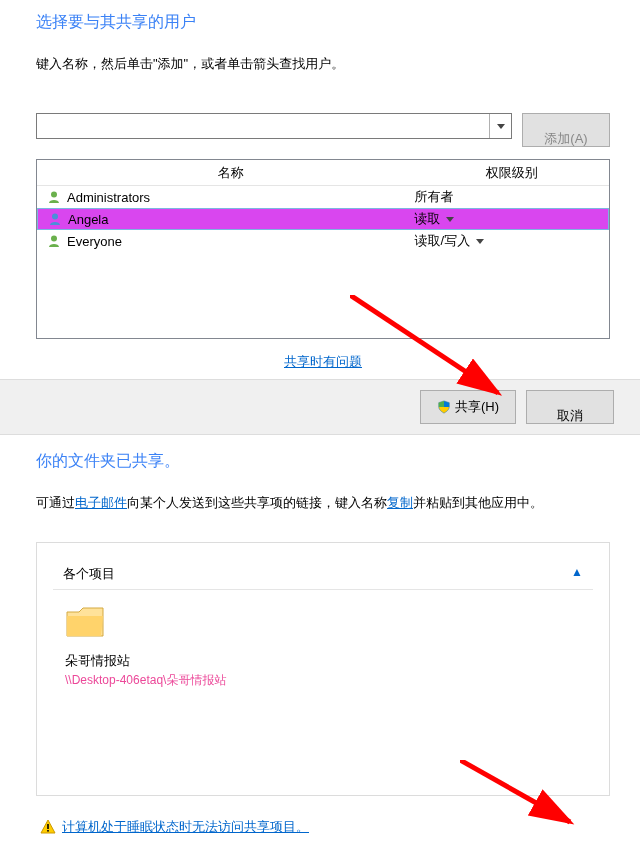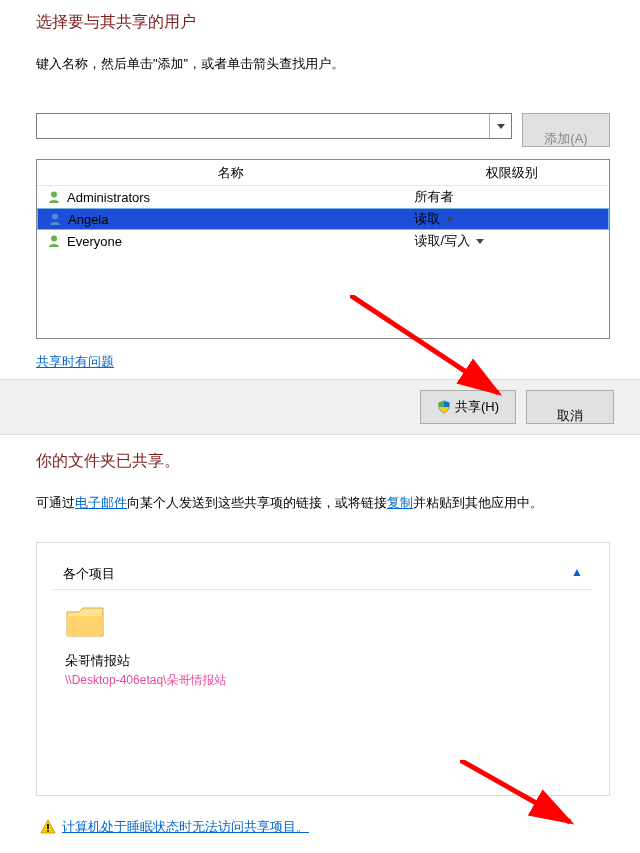--- a/index.html
+++ b/index.html
@@ -1,40 +1,40 @@
 <!DOCTYPE html>
 <html><head>
   <meta charset="utf-8">
   <style>
     * { margin: 0; padding: 0; box-sizing: border-box; font-family: "Microsoft YaHei", "Segoe UI", sans-serif; }
     body { background: #fff; width: 640px; font-size: 13px; color: #000; }
     .panel1 { padding: 12px 30px 0 36px; }
-    .title { color: #7f1d1d; font-size: 16px; margin-bottom: 22px; }
+    .title { color: #3b82f6; font-size: 16px; margin-bottom: 22px; }
     .desc { font-size: 13px; margin-bottom: 40px; }
     .desc2 { font-size: 13px; margin-bottom: 30px; }
     .input-row { display: flex; gap: 10px; margin-bottom: 12px; }
     .combo { flex: 1; display: flex; border: 1px solid #7a7a7a; height: 26px; background: #fff; }
     .combo input { flex: 1; border: none; outline: none; padding: 0 6px; font-size: 13px; }
     .combo .drop { width: 22px; border-left: 1px solid #b0b0b0; display: flex; align-items: center; justify-content: center; cursor: pointer; }
     .combo .drop::before { content: ""; border-left: 4px solid transparent; border-right: 4px solid transparent; border-top: 5px solid #444; }
     .btn { height: 26px; padding: 16px 16px; background: #e1e1e1; border: 1px solid #adadad; font-size: 13px; cursor: pointer; min-width: 88px; }
     .btn.disabled { color: #888; cursor: default; }
     .btn.primary { border: 2px solid #0078d7; }
     .table-box { border: 1px solid #828790; height: 180px; }
     .thead { display: flex; border-bottom: 1px solid #e5e5e5; height: 26px; align-items: center; text-align: center; }
     .thead .col1 { width: 66%; padding-left: 10px; }
     .thead .col2 { width: 34%; }
     .row { display: flex; height: 22px; align-items: center; }
-    .row.selected { background: #1d4ed8; border: 1px solid #7bb5e0; }
+    .row.selected { background: #d946ef; border: 1px solid #7bb5e0; }
     .row .col1 { width: 66%; display: flex; align-items: center; padding-left: 10px; gap: 6px; }
     .row .col2 { width: 34%; display: flex; align-items: center; gap: 6px; }
     .triangle { display: inline-block; border-left: 4px solid transparent; border-right: 4px solid transparent; border-top: 5px solid #444; }
     .user-icon { width: 14px; height: 14px; display: inline-block; }
     .link { color: #0066cc; text-decoration: underline; cursor: pointer; }
-    .link-row { margin-top: 14px; }
+    .link-row { margin-top: 14px; text-align: center; }
     .footer-bar { background: #f0f0f0; padding: 10px 26px 10px 0; display: flex; justify-content: flex-end; gap: 10px; margin-top: 8px; border-top: 1px solid #ddd; border-bottom: 1px solid #ddd; }
     .btn-shield { display: flex; align-items: center; gap: 4px; }
     .shield-icon { width: 14px; height: 14px; }
     .container { position: relative; }
     .panel2 { padding: 16px 30px 8px 36px; }
     .items-box { border: 1px solid #dcdcdc; padding: 16px; margin-top: 18px; }
     .items-header { display: flex; justify-content: space-between; padding: 6px 10px; border-bottom: 1px solid #e5e5e5; }
     .collapse-caret { color: #0066cc; cursor: pointer; font-size: 12px; }
     .item-body { padding: 14px 12px 90px 12px; display: flex; gap: 12px; flex-direction: column; }
     .folder-icon { width: 40px; height: 36px; }
@@ -132,21 +132,21 @@
         <marker id="ah1" markerWidth="10" markerHeight="10" refX="8" refY="3" orient="auto">
           <path d="M0,0 L0,6 L9,3 z" fill="#ff0000"></path>
         </marker>
       </defs>
     <line x1="0" y1="0" x2="148" y2="98" stroke="#ff0000" stroke-width="5" marker-end="url(#ah1)"></line>
   </svg>
 
   <div class="panel2">
     <div class="title">你的文件夹已共享。</div>
     <div class="desc2">
-      <span>可通过</span><span class="link">电子邮件</span><span>向某个人发送到这些共享项的链接，或将链接</span><span class="link">复制</span><span>并粘贴到其他应用中。</span>
+      <span>可通过</span><span class="link">电子邮件</span><span>向某个人发送到这些共享项的链接，键入名称</span><span class="link">复制</span><span>并粘贴到其他应用中。</span>
     </div>
 
     <div class="items-box">
       <div class="items-header">
         <span>各个项目</span>
         <span class="collapse-caret">▲</span>
       </div>
       <div class="item-body">
         <svg class="folder-icon" viewBox="0 0 40 36">
           <path d="M2 8 L14 8 L18 4 L38 4 L38 32 L2 32 Z" fill="#ffe29a" stroke="#d4a940"></path>

